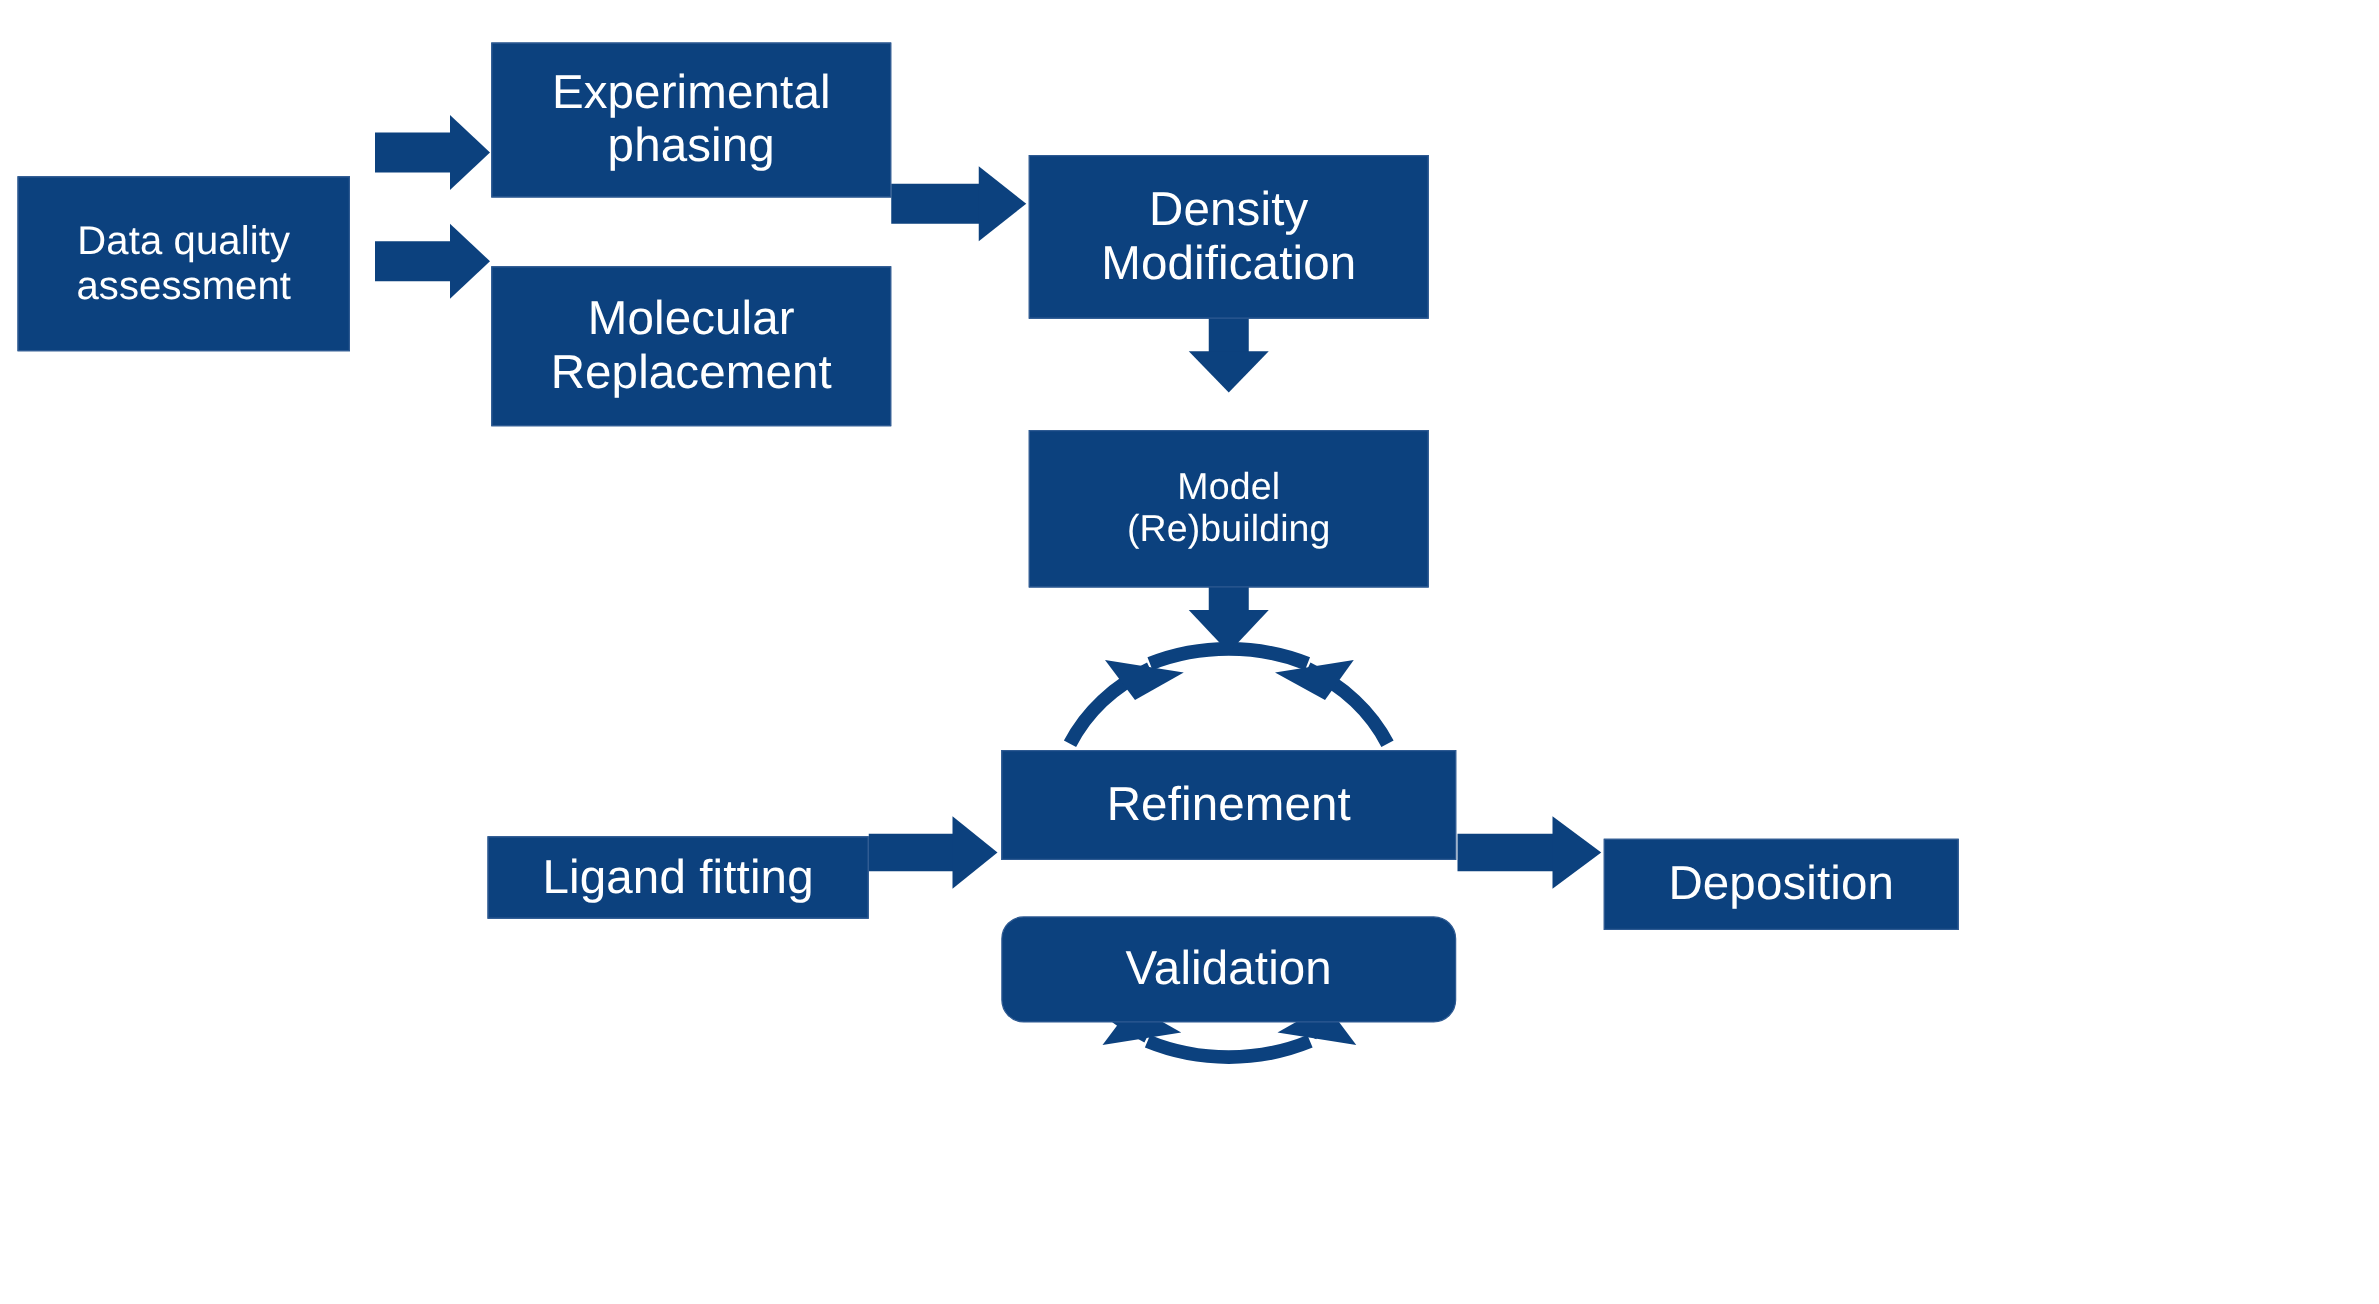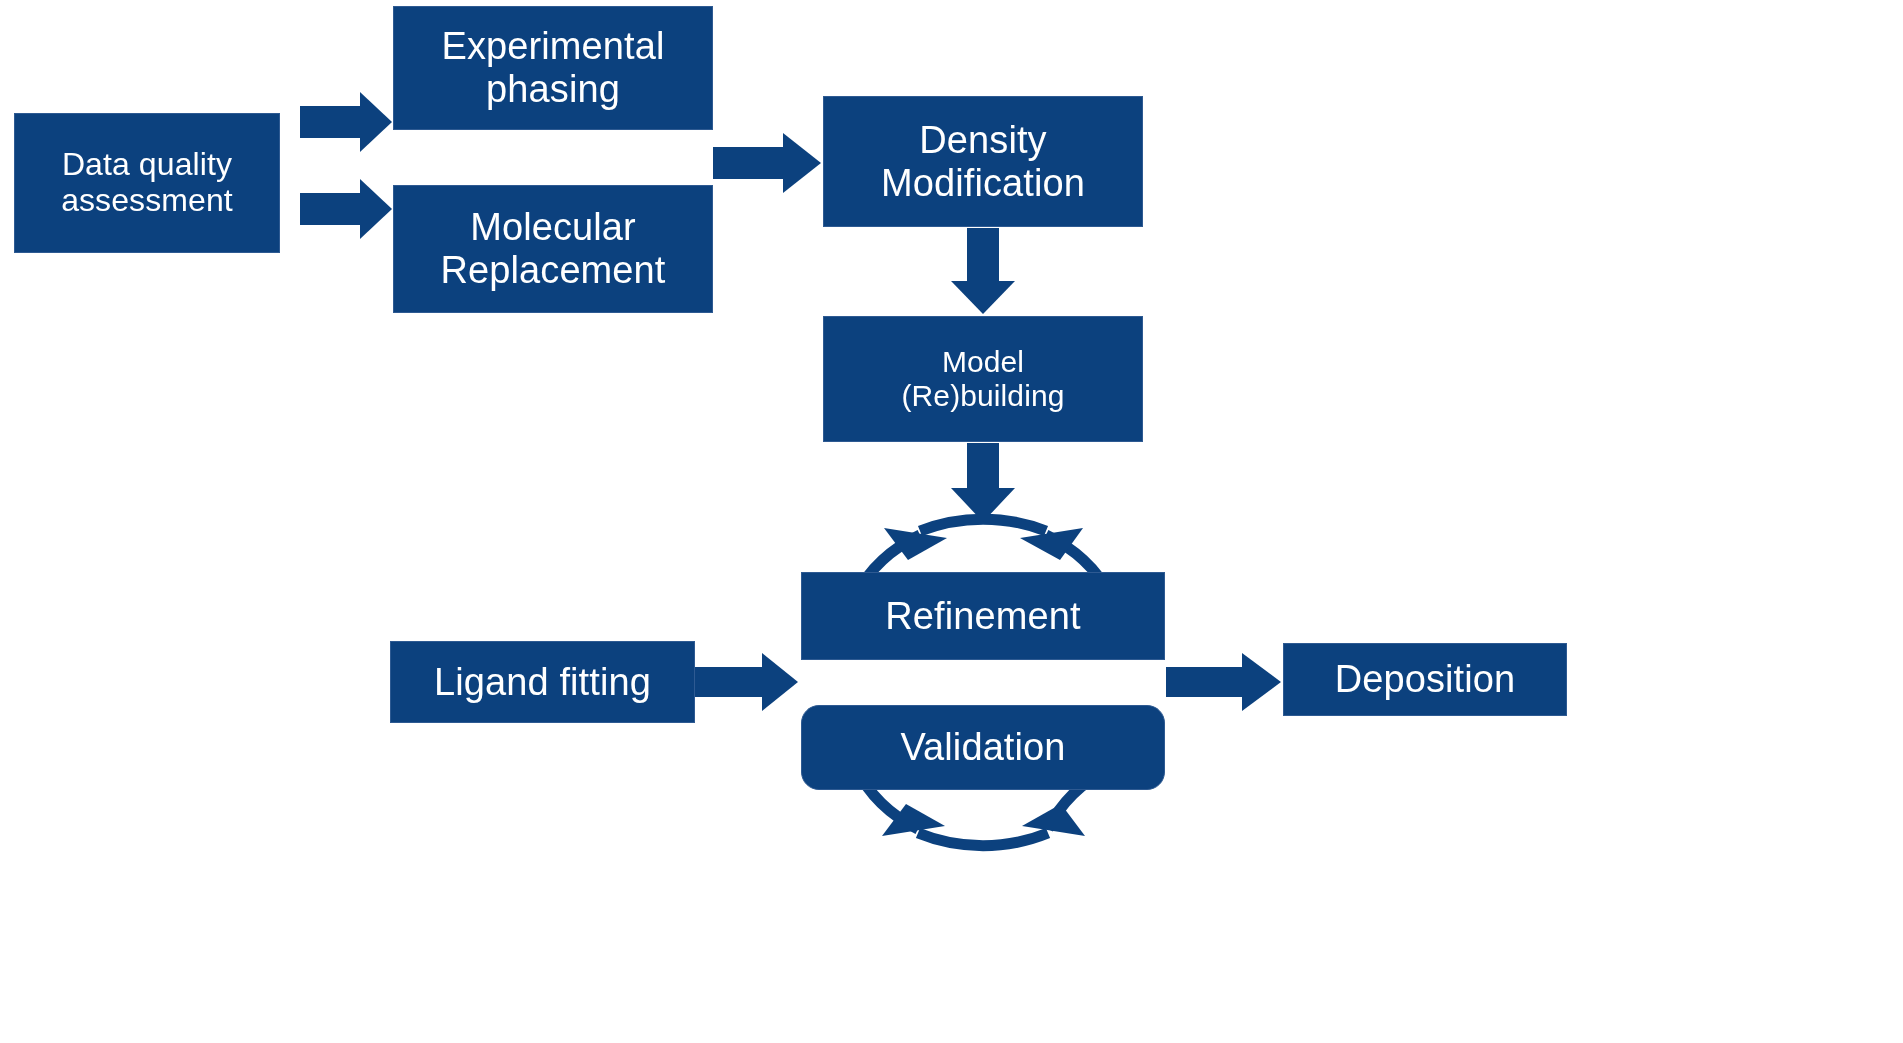--- a/index.html
+++ b/index.html
@@ -26,20 +26,21 @@
     display: flex;
     align-items: center;
     justify-content: center;
     text-align: center;
     line-height: 1.12;
     box-sizing: border-box;
     border: 1px solid #2e5a92;
     white-space: pre-line;
     letter-spacing: 0.1px;
     z-index: 5;
+    margin-top: 28px;
   }
   .node.cyc { z-index: 7; border-color: #2e5a92; }
 
   svg.arrows {
     position: absolute;
     left: 0; top: 0;
     width: 1903px;
     height: 1043px;
     z-index: 3;
     pointer-events: none;
@@ -137,17 +138,17 @@
   <div class="node" style="left:823px; top:96px; width:320px; height:131px; font-size:38px;">Density
 Modification</div>
 
   <div class="node" style="left:823px; top:316px; width:320px; height:126px; font-size:30px;">Model
 (Re)building</div>
 
   <div class="node cyc" style="left:801px; top:572px; width:364px; height:88px; font-size:38px;">Refinement</div>
 
   <div class="node cyc" style="left:801px; top:705px; width:364px; height:85px; font-size:38px;border-radius:18px;">Validation</div>
 
-  <div class="node" style="left:390px; top:641px; width:305px; height:82px; font-size:38px;">Ligand fitting</div>
+  <div class="node" style="left:390px; top:641px; width:305px; height:66px; font-size:38px;">Ligand fitting</div>
 
   <div class="node" style="left:1283px; top:643px; width:284px; height:73px; font-size:38px;">Deposition</div>
 
 </div>
 
 </body></html>

